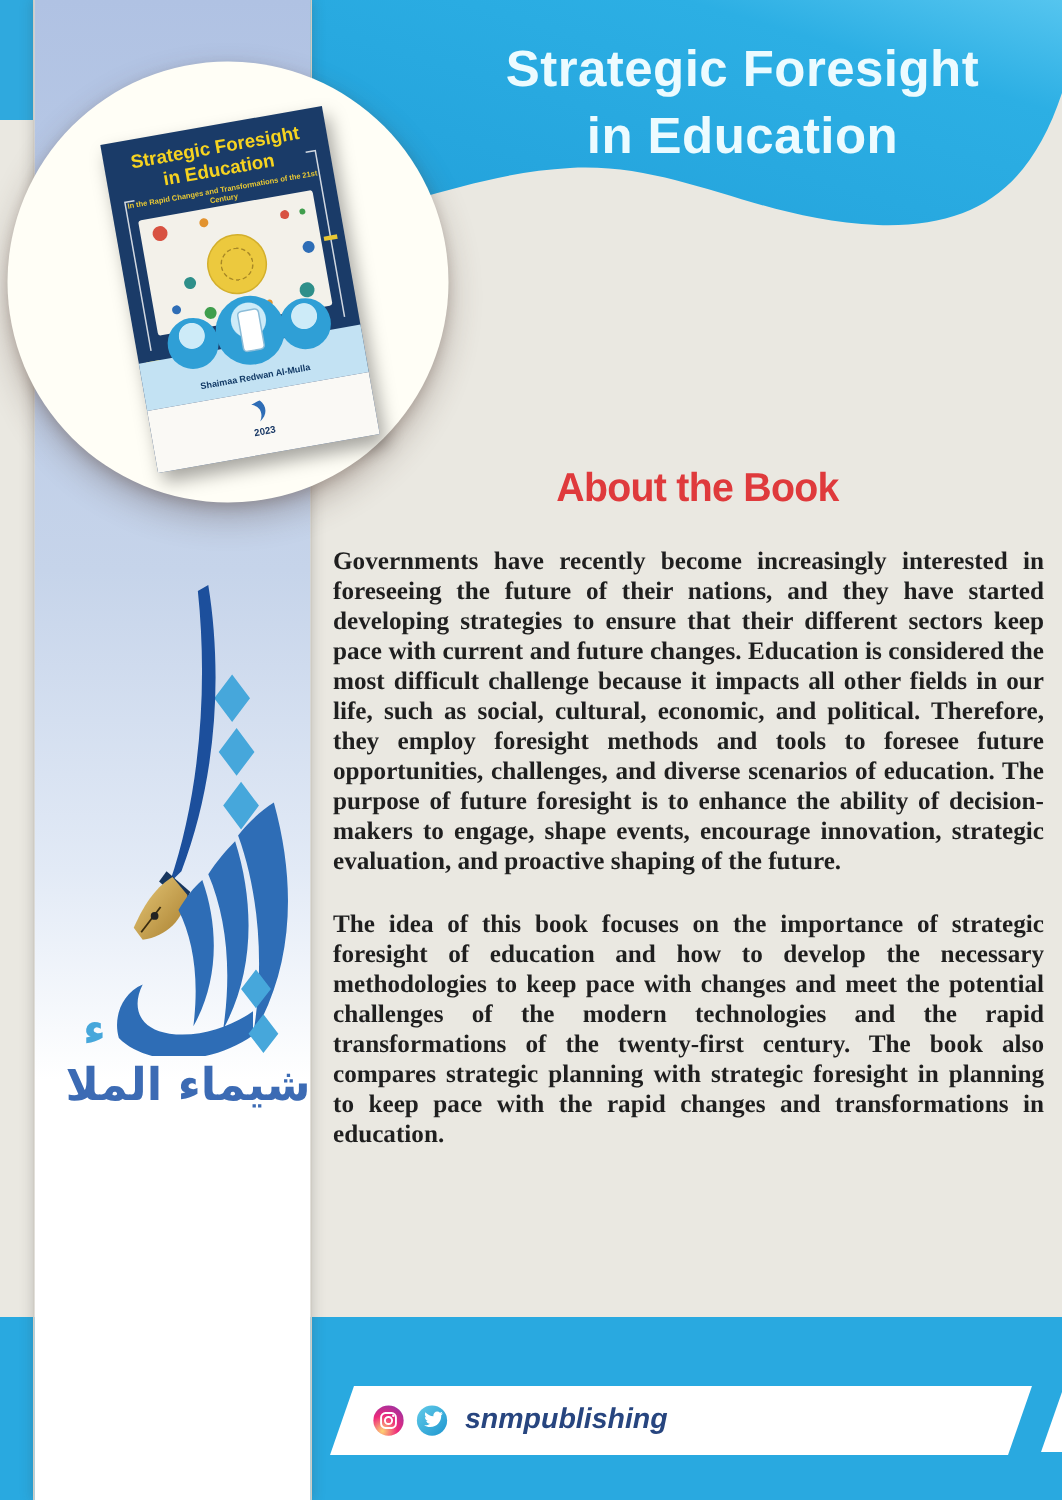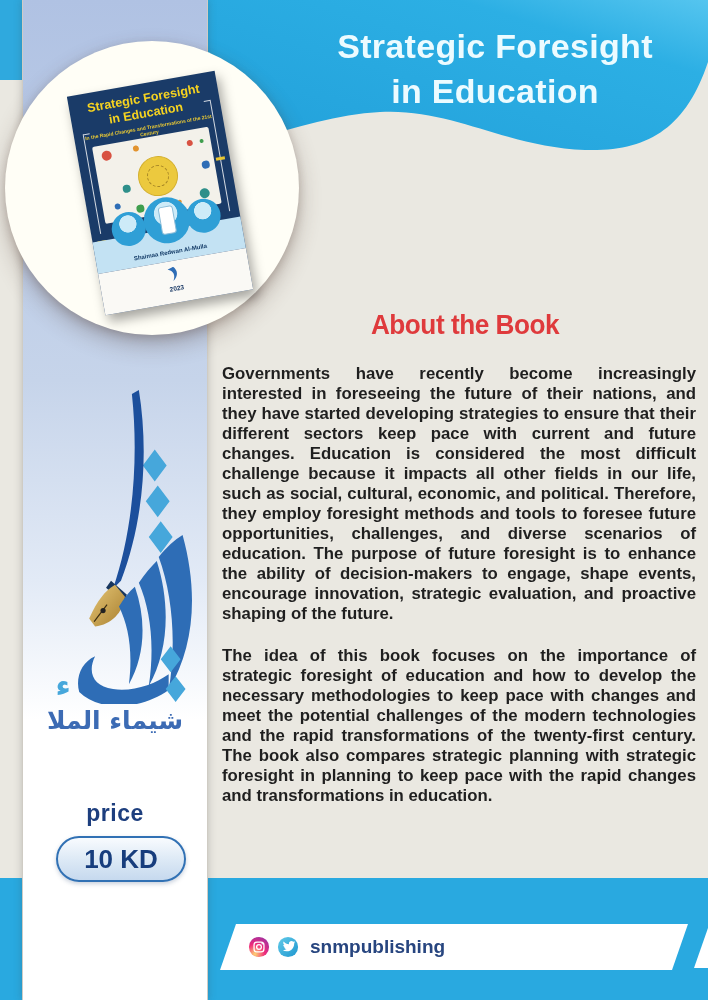--- a/index.html
+++ b/index.html
@@ -54,48 +54,48 @@
   .cover-logo{position:absolute;left:69px;top:186px;z-index:2;}
   .cover-year{position:absolute;top:204px;width:100%;text-align:center;color:#1b3a66;
               font-size:6.5px;font-weight:bold;z-index:2;}
 
   
   .sidebar{position:absolute;left:22px;top:0;width:184px;height:1000px;z-index:2;
            background:linear-gradient(180deg,#b0c2e3 0%,#c6d4ea 38%,#e2eaf6 58%,#ffffff 72%);
            border-left:1px solid #cfccc4;border-right:1px solid #cfccc4;
            box-shadow:0 0 8px rgba(60,60,60,.25);}
   .logo-svg{position:absolute;left:12px;top:386px;width:160px;height:318px;}
-  .publisher-arabic{position:absolute;top:706px;left:0;width:100%;text-align:center;
-                    font-family:"DejaVu Sans",sans-serif;font-size:25px;font-weight:bold;
+  .publisher-arabic{position:absolute;top:706px;left:0;width:100%;
+                    font-family:"DejaVu Sans",sans-serif;font-size:30px;font-weight:bold;
                     color:#3c6bb4;direction:rtl;}
   .price-label{position:absolute;top:800px;left:0;width:100%;text-align:center;
                font-size:23px;font-weight:bold;color:#1d3e7e;letter-spacing:.5px;}
   .pill{position:absolute;left:33px;width:126px;height:42px;border:2px solid #3171b4;border-radius:23px;
         background:linear-gradient(180deg,#f8fbfe 0%,#dbe8f5 55%,#c6d9ee 100%);
         color:#173d7d;font-size:26px;font-weight:600;display:flex;align-items:center;justify-content:center;
         box-shadow:0 2px 4px rgba(40,70,120,.25);}
   .pill-kd{top:836px;}
   .pill-usd{top:886px;}
 
   
   .about-heading{position:absolute;left:230px;top:288px;width:470px;z-index:1;text-align:center;
                  font-size:27px;font-weight:bold;color:#df3a3c;letter-spacing:-.5px;transform:scaleX(.97);}
   .about-text{position:absolute;left:222px;top:364px;width:474px;z-index:1;color:#1f1f1f;
-              font-size:16.8px;line-height:20px;font-weight:bold;text-align:justify;}
+              font-size:16.8px;line-height:20px;font-weight:bold;text-align:justify;font-family:Liberation Serif, serif;}
   .about-text p{margin:0 0 22px 0;}
 
   
   .footer-band{position:absolute;left:0;top:878px;width:708px;height:122px;background:#29a9e0;z-index:1;}
   .footer-banner{position:absolute;left:220px;top:924px;width:468px;height:46px;background:#ffffff;
                  clip-path:polygon(16px 0,100% 0,calc(100% - 16px) 100%,0 100%);
                  display:flex;align-items:center;box-sizing:border-box;padding:0 42px 0 28px;z-index:2;}
   .footer-tail{position:absolute;left:694px;top:928px;width:14px;height:40px;background:#ffffff;
                clip-path:polygon(100% 0,100% 100%,0 100%);z-index:2;}
   .soc-icon{width:22px;height:22px;margin-right:7px;flex:0 0 auto;}
-  .handle{font-size:19px;font-weight:bold;color:#27457f;margin-left:4px;text-decoration:none;}
+  .handle{font-size:19px;font-weight:bold;color:#27457f;margin-left:4px;text-decoration:none;font-style:italic;}
   .website{margin-left:auto;font-size:17px;font-weight:bold;color:#27457f;letter-spacing:.3px;text-decoration:none;}
 </style>
 </head>
 <body>
 
 <div class="page">
 
   <div class="accent-top-left"></div>
 
   <svg class="header-svg" viewBox="0 0 708 260" aria-hidden="true">
@@ -140,22 +140,20 @@
         M122,176 C136,220 134,266 114,302 C120,262 116,226 104,198 C110,189 116,182 122,176 Z
         M100,202 C112,236 110,272 94,300 C98,268 94,242 84,222 C89,214 94,207 100,202 Z
         M134,306 C106,326 64,328 44,308 C40,294 46,278 60,272 C52,288 58,302 78,305 C98,308 120,300 134,290 Z"></path>
 
       <path d="M136,262 l10,13 l-10,13 l-10,-13 Z M141,292 l10,13 l-10,13 l-10,-13 Z" fill="#46a7db"></path>
 
       <text x="20" y="312" font-size="30" font-weight="bold" fill="#46a7db" font-family="DejaVu Sans, sans-serif">ء</text>
     </svg>
 
     <div class="publisher-arabic">شيماء الملا</div>
-    <div class="price-label">price</div>
-    <div class="pill pill-kd">10 KD</div>
   </div>
 
   <div class="circle-badge">
     <div class="cover">
       <div class="cover-line-l"></div>
       <div class="cover-line-r"></div>
       <div class="cover-dash1"></div>
       <div class="cover-dash2"></div>
       <div class="cover-title1">Strategic Foresight</div>
       <div class="cover-title2">in Education</div>

